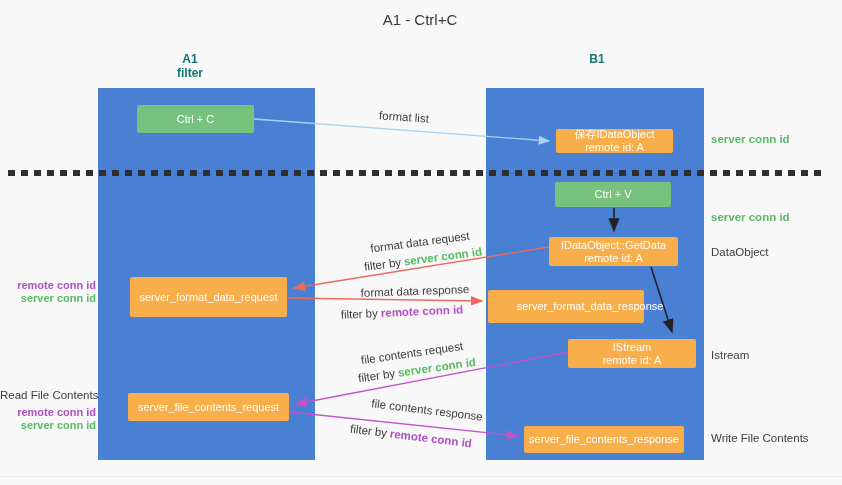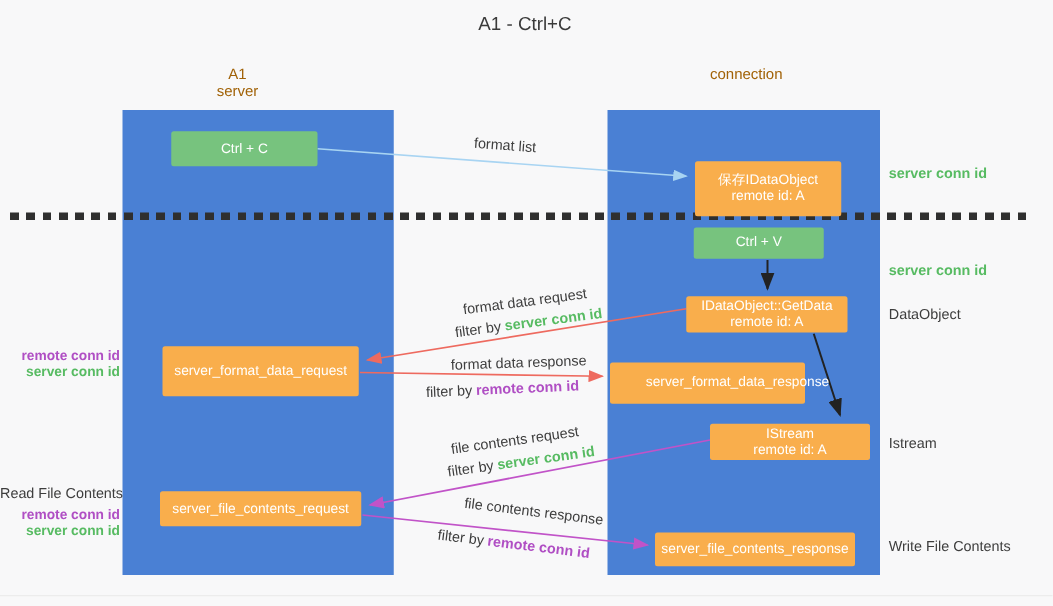--- a/index.html
+++ b/index.html
@@ -14,22 +14,23 @@
   .abs { position: absolute; }
 
   .title {
     left: 300px; top: 10px; width: 240px;
     text-align: center; font-size: 15px; line-height: 20px; color: #3a3a3a;
     z-index: 4;
   }
 
   .lane-header {
     width: 120px; text-align: center;
-    font-size: 12px; line-height: 14px; color: #a16207;
+    font-size: 12px; line-height: 14px; color: #0f766e;
     z-index: 4;
+    font-weight: bold;
   }
   #header-a { left: 130px; top: 52px; }
   #header-b { left: 537px; top: 52px; }
 
   .lane {
     background: #4a80d4; z-index: 1;
   }
   #lane-a { left: 98px;  top: 88px; width: 217px; height: 372px; }
   #lane-b { left: 486px; top: 88px; width: 218px; height: 372px; }
 
@@ -41,22 +42,22 @@
   .node {
     z-index: 3;
     display: flex; flex-direction: column; align-items: center; justify-content: center;
     color: #ffffff; font-size: 11px; line-height: 13px; text-align: left;
     border-radius: 2px; white-space: nowrap;
   }
   .node.green  { background: #77c37e; }
   .node.orange { background: #f9ae4c; }
 
   #node-ctrl-c   { left: 137px; top: 105px; width: 117px; height: 28px; }
-  #node-save-obj { left: 556px; top: 129px; width: 117px; height: 44px; }
-  #node-ctrl-v   { left: 555px; top: 182px; width: 104px; height: 25px; }
+  #node-save-obj { left: 556px; top: 129px; width: 117px; height: 24px; }
+  #node-ctrl-v   { left: 555px; top: 182px; width: 116px; height: 25px; }
   #node-getdata  { left: 549px; top: 237px; width: 129px; height: 29px; }
   #node-fmt-req  { left: 130px; top: 277px; width: 157px; height: 40px; }
   #node-fmt-resp { left: 488px; top: 290px; width: 156px; height: 33px; padding-left: 48px; }
   #node-istream  { left: 568px; top: 339px; width: 128px; height: 29px; }
   #node-file-req { left: 128px; top: 393px; width: 161px; height: 28px; }
   #node-file-resp{ left: 524px; top: 426px; width: 160px; height: 27px; }
 
   .arrows { left: 0; top: 0; z-index: 2; }
 
   .flow-label {
@@ -94,24 +95,24 @@
 </style>
 </head>
 <body>
 
 <div class="abs title">
   <div>A1 - Ctrl+C</div>
 </div>
 
 <div class="abs lane-header" id="header-a">
   <div>A1</div>
-  <div>server</div>
+  <div>filter</div>
 </div>
 <div class="abs lane-header" id="header-b">
-  <div>connection</div>
+  <div>B1</div>
 </div>
 
 <div class="abs lane" id="lane-a"></div>
 <div class="abs lane" id="lane-b"></div>
 
 <div class="abs dotted-divider"></div>
 
 <svg class="abs arrows" width="842" height="485">
   <defs>
     <marker id="m-blue" markerWidth="9" markerHeight="7" refX="8" refY="3.5" orient="auto">

